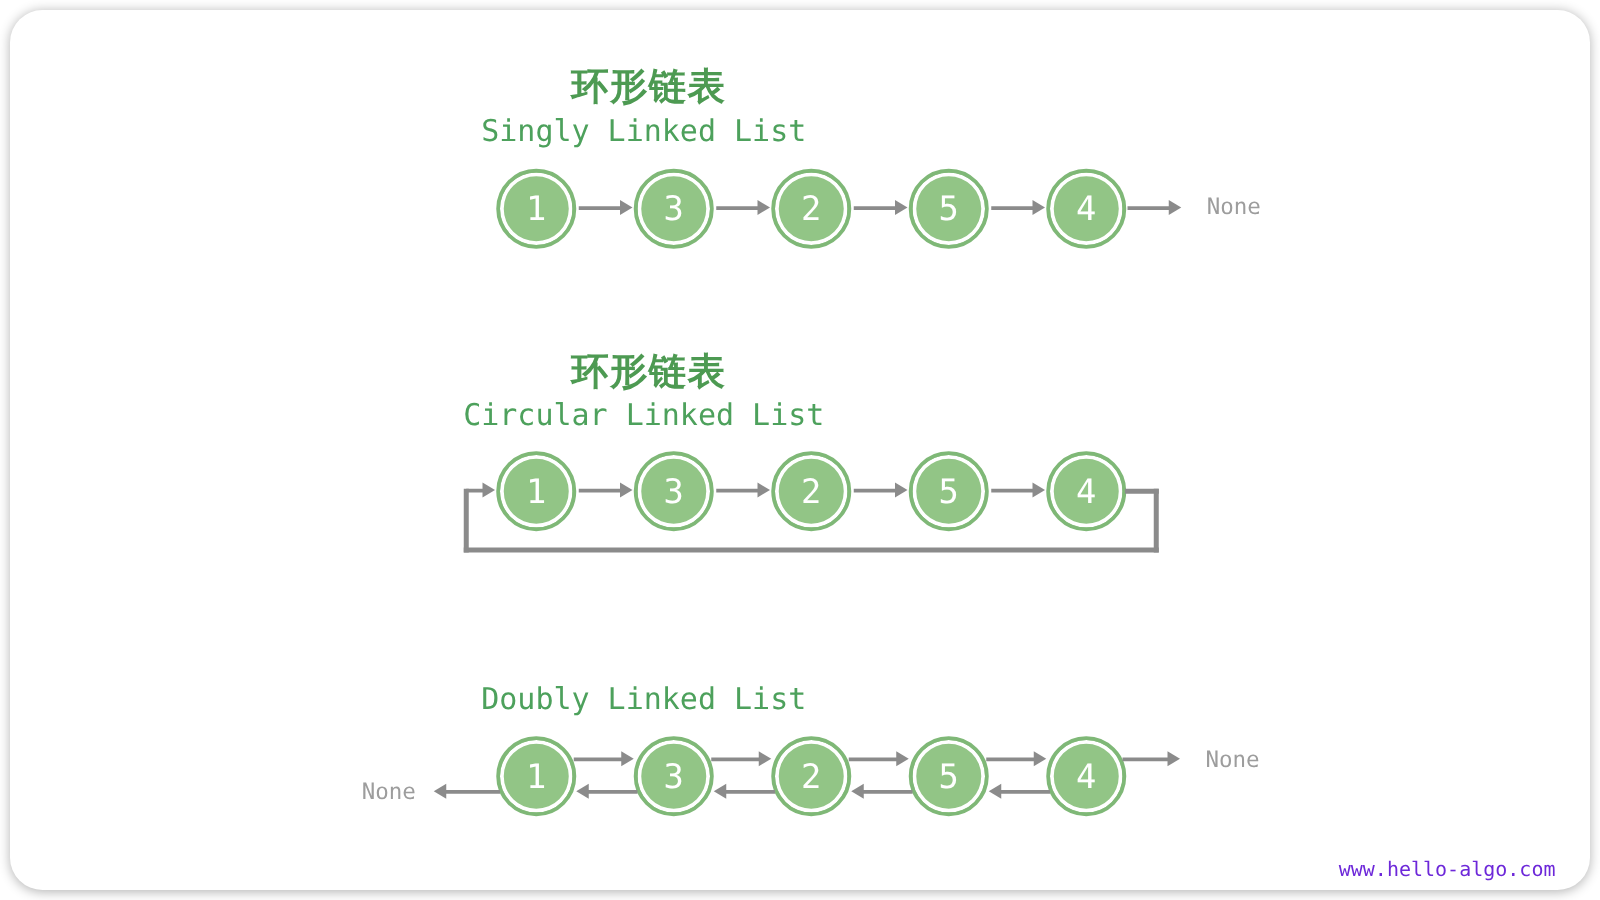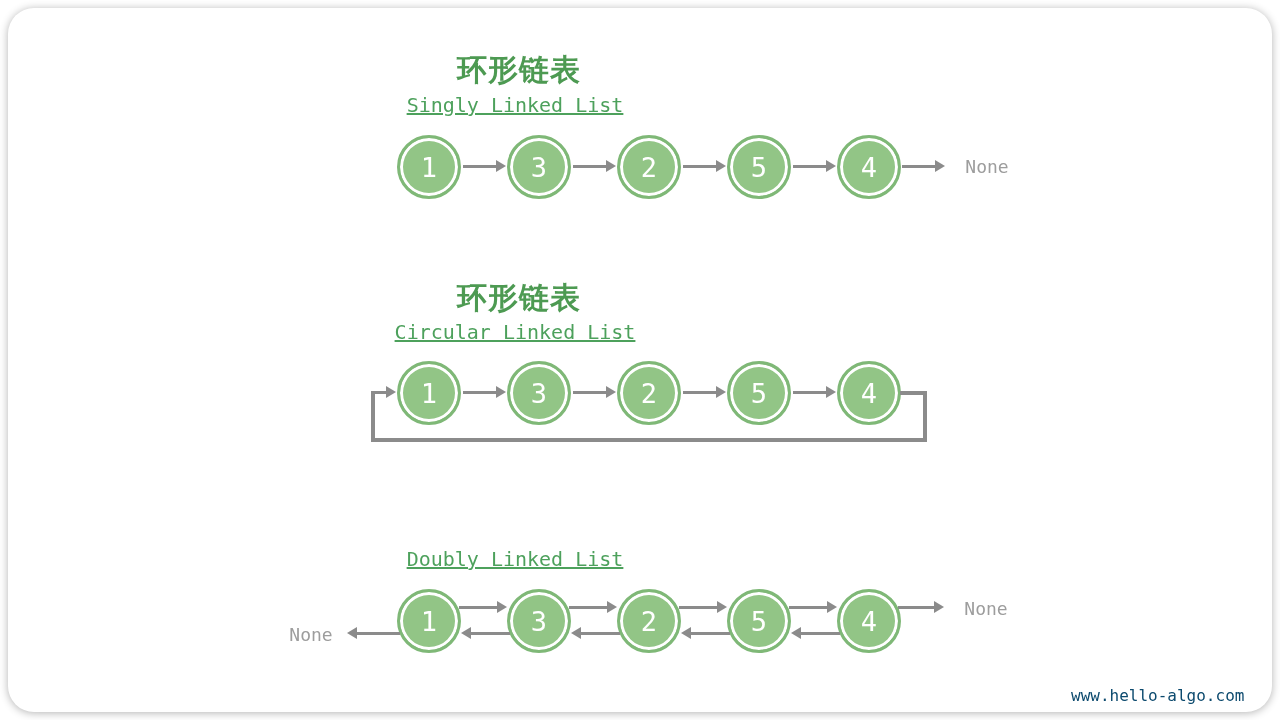--- a/index.html
+++ b/index.html
@@ -7,41 +7,41 @@
            font-family:"DejaVu Sans Mono", monospace; }
   .card  { position:absolute; left:8px; top:8px; width:1264px; height:704px;
            background:#ffffff; border-radius:26px;
            box-shadow:0 1px 9px rgba(0,0,0,0.30); }
 
   .title { position:absolute; transform:translate(-50%,-50%);
            font-family:"Liberation Sans","DejaVu Sans",sans-serif;
            font-weight:bold; font-size:30px; color:#4d9a52;
            letter-spacing:1px; white-space:nowrap; }
   .subtitle { position:absolute; transform:translate(-50%,-50%);
-           font-size:20px; color:#4da15c; white-space:nowrap;text-decoration:underline; }
+           font-size:24px; color:#4da15c; white-space:nowrap; }
 
   .node { position:absolute; width:64px; height:64px; box-sizing:border-box;
           border-radius:50%; background:#92c586; border:3px solid #7fb877;
           box-shadow: inset 0 0 0 3px #ffffff;
           display:flex; align-items:center; justify-content:center; }
   .node span { color:#ffffff; font-size:27px; line-height:1; }
 
   .arr { position:absolute; height:3px; background:#8b8b8b; }
   .arr.r::after { content:""; position:absolute; right:-9px; top:-5px;
           width:0; height:0; border-left:10px solid #8b8b8b;
           border-top:6.5px solid transparent; border-bottom:6.5px solid transparent; }
   .arr.l::before { content:""; position:absolute; left:-9px; top:-5px;
           width:0; height:0; border-right:10px solid #8b8b8b;
           border-top:6.5px solid transparent; border-bottom:6.5px solid transparent; }
 
   .seg { position:absolute; background:#8b8b8b; }
 
   .none { position:absolute; transform:translate(-50%,-50%);
           font-size:18px; color:#9d9d9d; white-space:nowrap; }
-  .wm   { position:absolute; font-size:16px; color:#0c4a6e; white-space:nowrap; }
+  .wm   { position:absolute; font-size:16px; color:#6d28d9; white-space:nowrap; }
 </style>
 </head>
 <body>
 
 <div class="stage">
   <div class="card">
 
     <div class="title" style="left:511px; top:62px;">环形链表</div>
     <div class="subtitle" style="left:507px; top:97px;">Singly Linked List</div>
 

